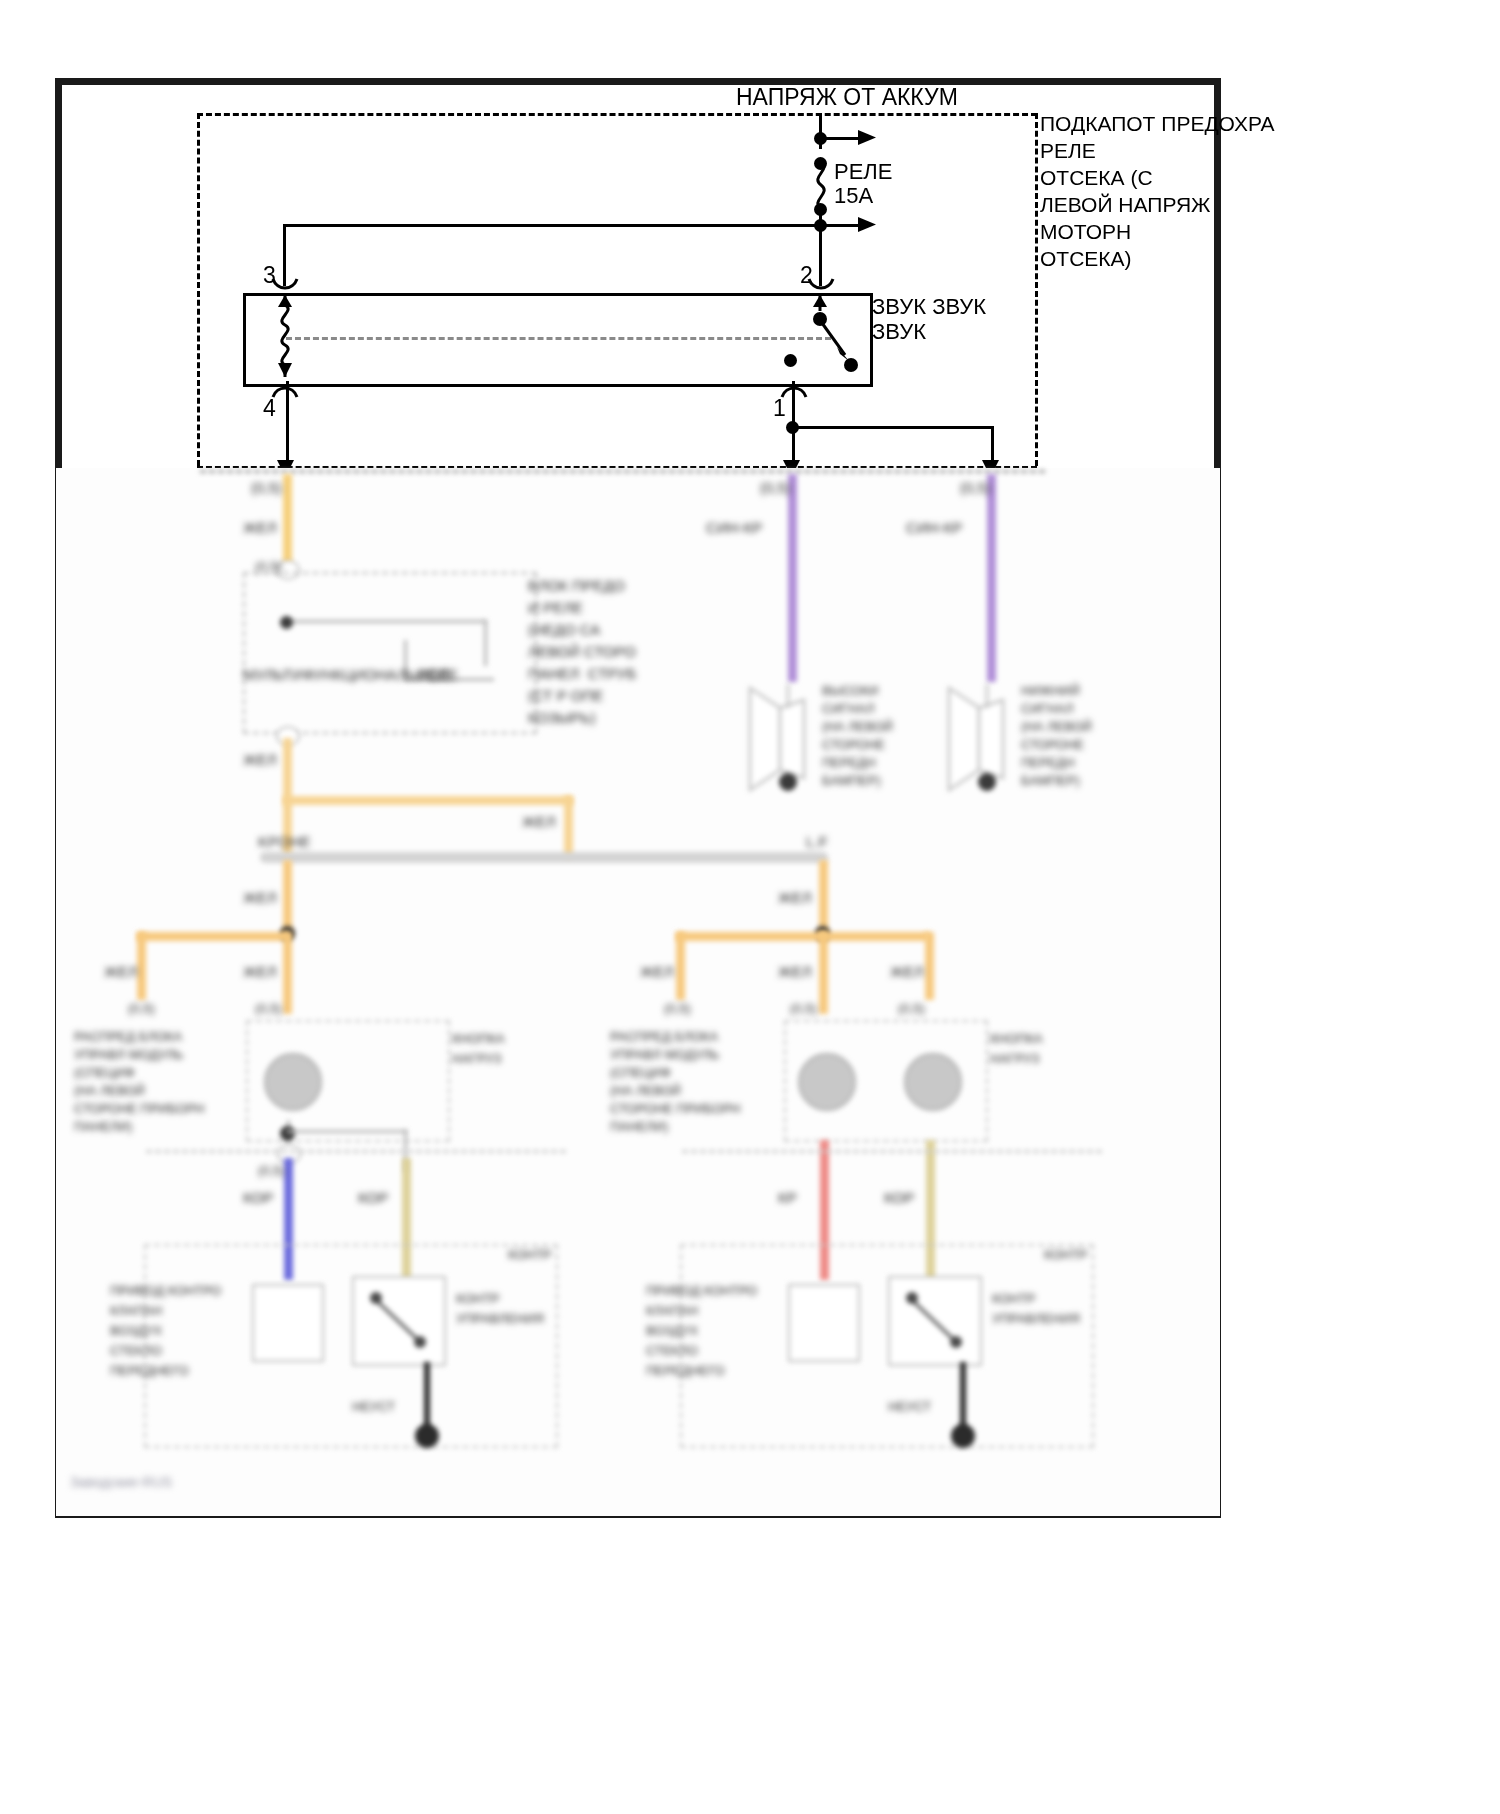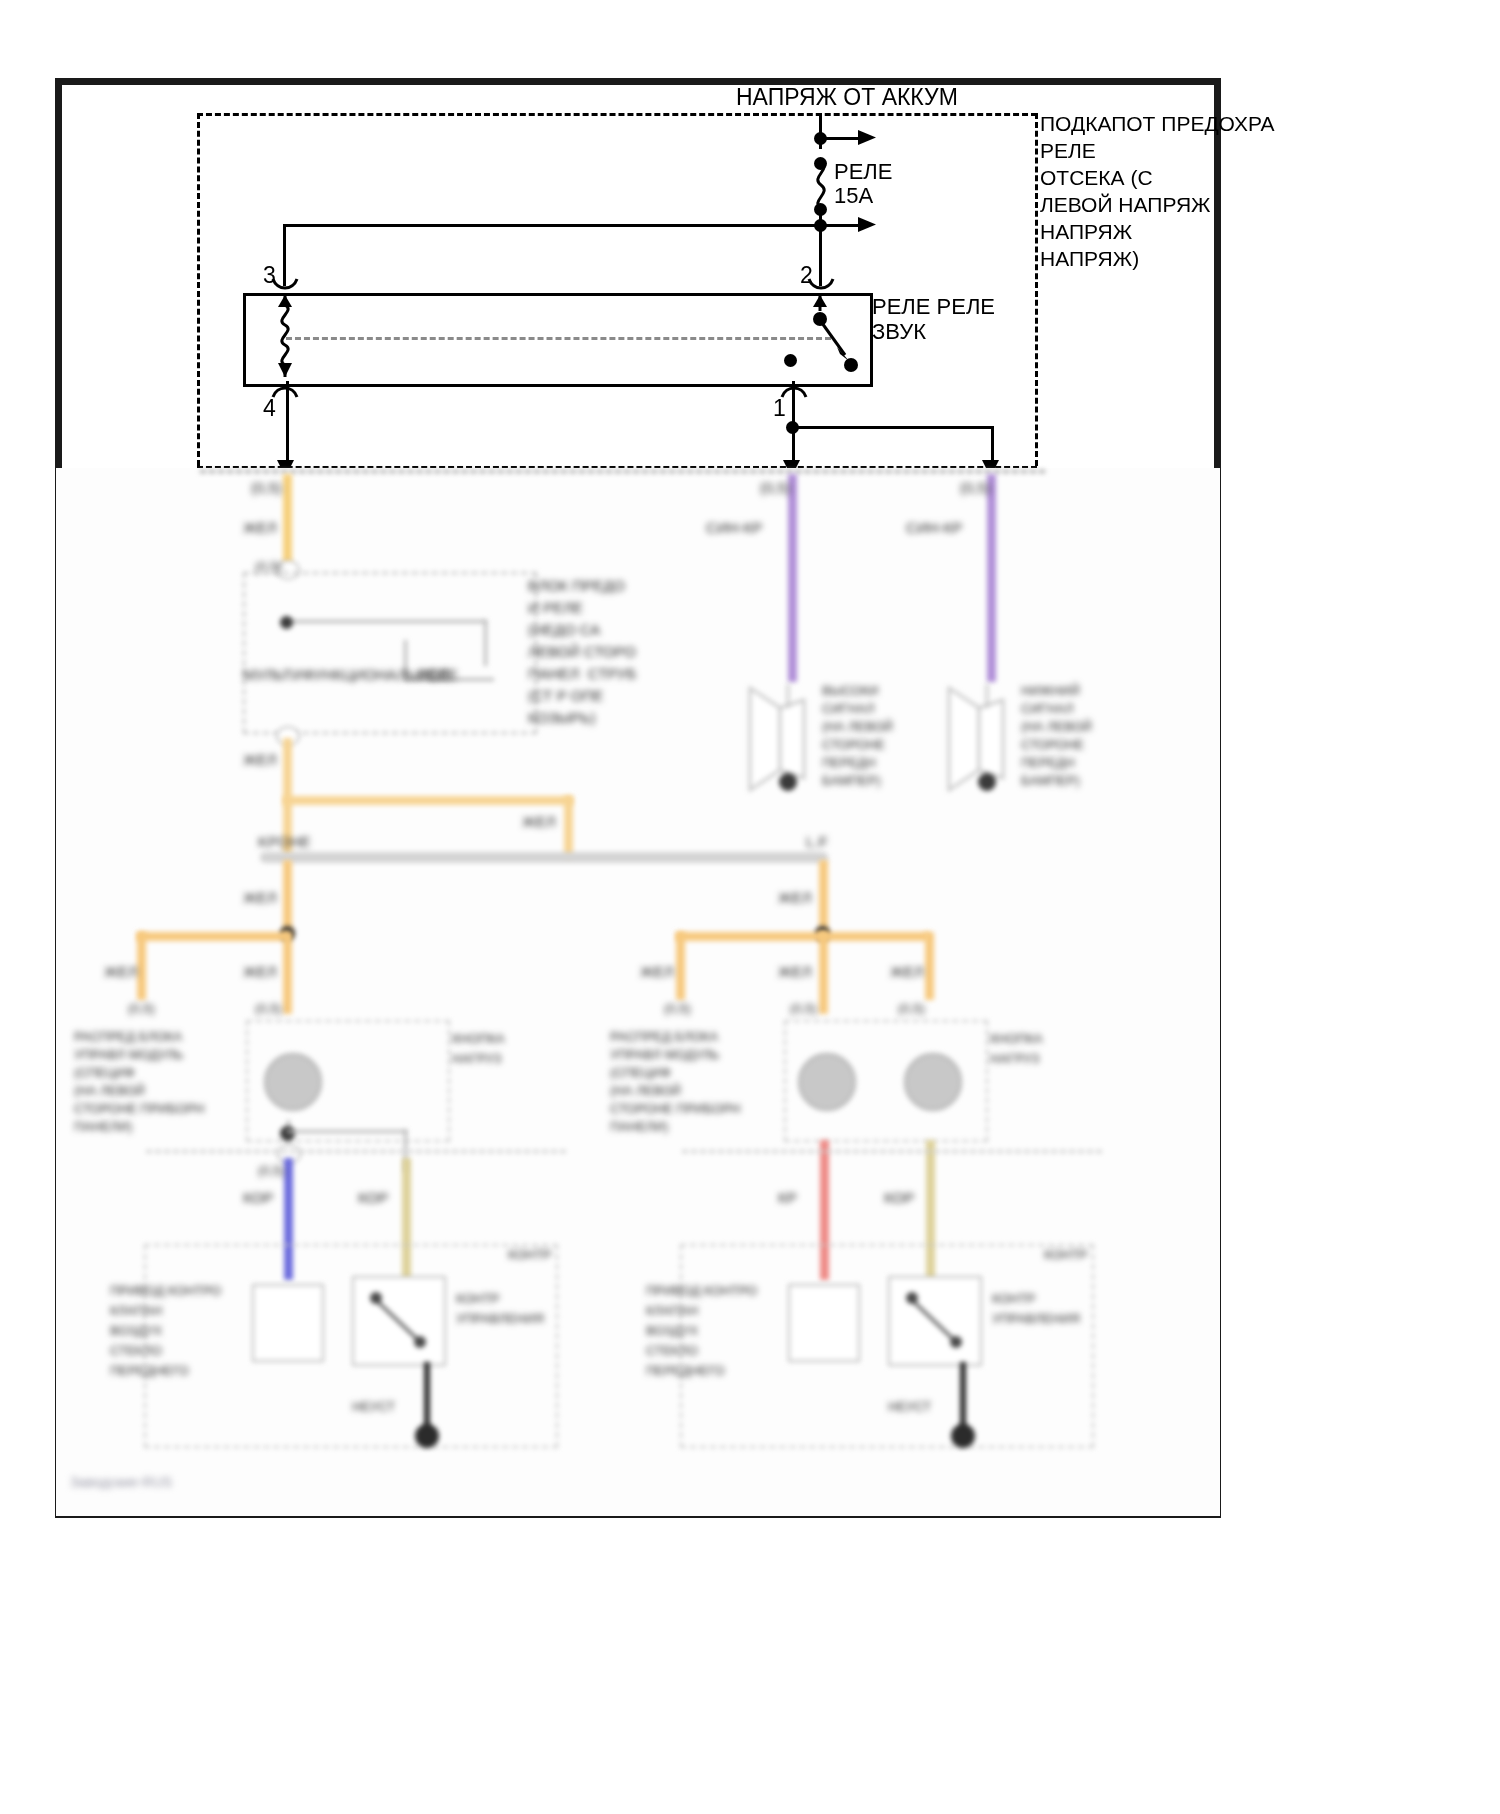--- a/index.html
+++ b/index.html
@@ -62,22 +62,22 @@
 
   <div class="dashed-h" style="left:197px;top:113px;width:840px;"></div>
   <div class="dashed-v" style="left:197px;top:113px;height:353px;"></div>
   <div class="dashed-v" style="left:1035px;top:113px;height:353px;"></div>
   <div class="dashed-h" style="left:197px;top:466px;width:840px;"></div>
 
   <div class="txt" style="left:1040px;top:110px;">ПОДКАПОТ ПРЕДОХРА</div>
   <div class="txt" style="left:1040px;top:137px;text-align:right;">РЕЛЕ</div>
   <div class="txt" style="left:1040px;top:164px;">ОТСЕКА (С</div>
   <div class="txt" style="left:1040px;top:191px;">ЛЕВОЙ НАПРЯЖ</div>
-  <div class="txt" style="left:1040px;top:218px;">НАПРЯЖ</div>
-  <div class="txt" style="left:1040px;top:245px;">НАПРЯЖ)</div>
+  <div class="txt" style="left:1040px;top:218px;">МОТОРН</div>
+  <div class="txt" style="left:1040px;top:245px;">ОТСЕКА)</div>
 
   <div class="ln vl" style="left:819px;top:113px;height:36px;"></div>
   <div class="dot" style="left:814px;top:132px;"></div>
 
   <div class="ln hl" style="left:826px;top:137px;width:38px;"></div>
   <svg class="bl2" style="left:858px;top:128px;filter:none;" width="22" height="20">
     <polygon points="0,2 18,9.5 0,17" fill="#000"></polygon>
   </svg>
 
   <div class="dot" style="left:814px;top:157px;"></div>
@@ -135,21 +135,21 @@
   <svg style="position:absolute;left:777px;top:293px;" width="90" height="90">
     <polygon points="36,14 43,2 50,14" fill="#000"></polygon>
     <line x1="43" y1="2" x2="43" y2="18" stroke="#000" stroke-width="3"></line>
     <circle cx="43" cy="26" r="7" fill="#000"></circle>
     <line x1="45" y1="30" x2="68" y2="62" stroke="#000" stroke-width="3"></line>
     <polygon points="60,54 72,68 63,61" fill="#000"></polygon>
     <circle cx="74" cy="72" r="7" fill="#000"></circle>
   </svg>
   <div class="dot" style="left:784px;top:354px;"></div>
 
-  <div class="txt txt-b" style="left:872px;top:293px;">РЕЛЕ РЕЛЕ</div>
+  <div class="txt txt-b" style="left:872px;top:293px;">ЗВУК ЗВУК</div>
   <div class="txt txt-b" style="left:872px;top:318px;">ЗВУК</div>
 
   <div class="ln vl" style="left:819px;top:224px;height:62px;"></div>
 
   <div class="ln vl" style="left:286px;top:381px;height:92px;"></div>
   <svg style="position:absolute;left:275px;top:458px;" width="22" height="22">
     <polygon points="2,2 19,2 10.5,19" fill="#000"></polygon>
   </svg>
 
   <div class="ln vl" style="left:792px;top:381px;height:92px;"></div>

